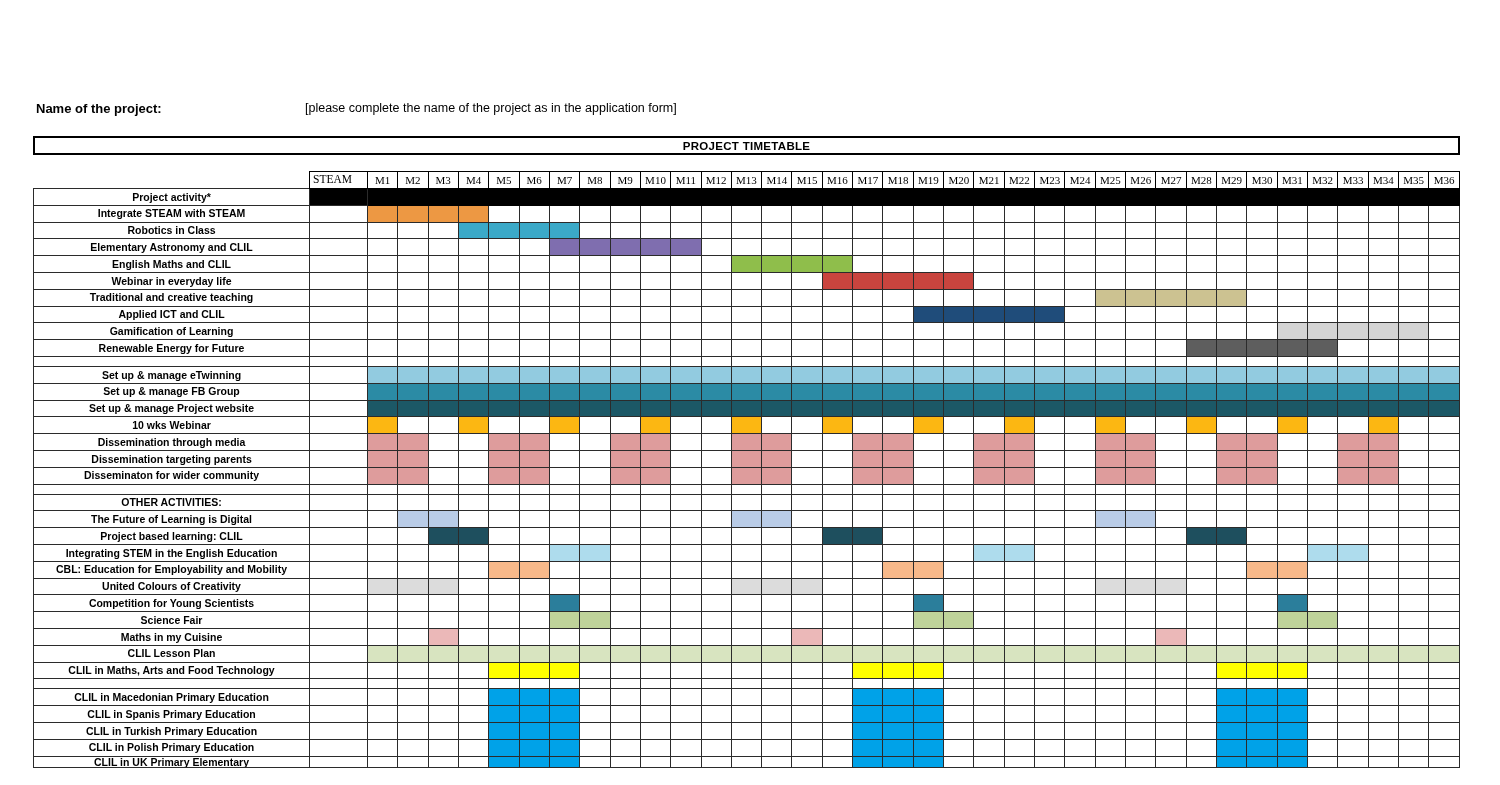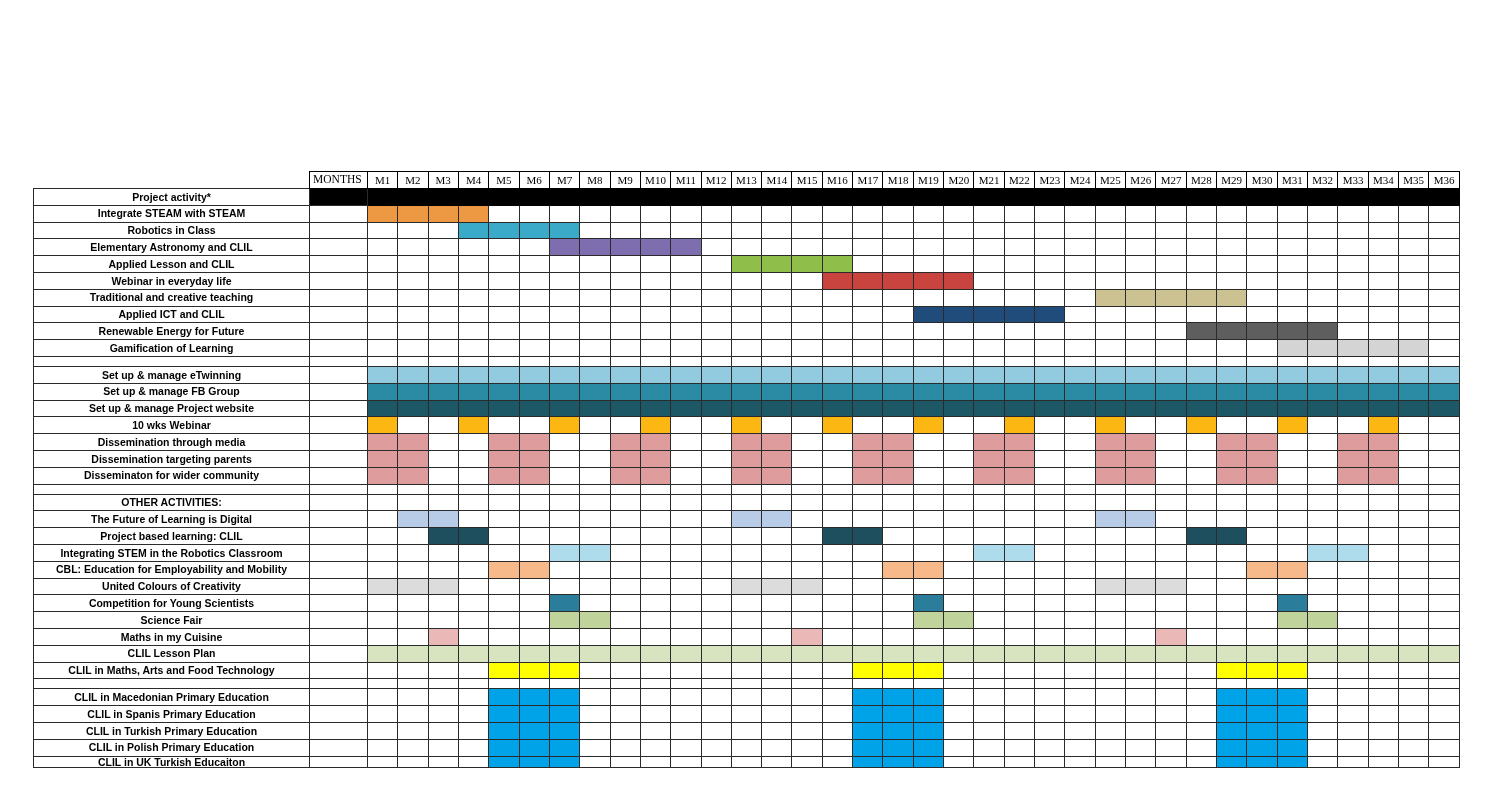--- a/index.html
+++ b/index.html
@@ -136,21 +136,28 @@
   
   tr.cut td { height: 9px; }
 
   
 </style>
 </head>
 <body>
 
 <div id="page">
 
-
+  <div class="hdr-row">
+    <div class="hdr-label">Name of the project:</div>
+    <div class="hdr-value">[please complete the name of the project as in the application form]</div>
+  </div>
+
+  <div class="banner">
+    <span>PROJECT TIMETABLE</span>
+  </div>
 
   <div class="grid-wrap">
     <table class="tt">
       <colgroup id="cg">
           <col class="c-label">
           <col class="c-gap">
           <col class="c-m">
           <col class="c-m">
           <col class="c-m">
           <col class="c-m">
@@ -183,21 +190,21 @@
           <col class="c-m">
           <col class="c-m">
           <col class="c-m">
           <col class="c-m">
           <col class="c-m">
           <col class="c-m">
         </colgroup>
       <tbody id="tbody">
           <tr class="months">
             <td class="blank-left"></td>
-            <td class="mlabel">MONTHS</td>
+            <td class="mlabel">STEAM</td>
             <td>M1</td>
             <td>M2</td>
             <td>M3</td>
             <td>M4</td>
             <td>M5</td>
             <td>M6</td>
             <td>M7</td>
             <td>M8</td>
             <td>M9</td>
             <td>M10</td>
@@ -382,21 +389,21 @@
             <td></td>
             <td></td>
             <td></td>
             <td></td>
             <td></td>
             <td></td>
             <td></td>
             <td></td>
           </tr>
           <tr>
-            <td class="act">Applied Lesson and CLIL</td>
+            <td class="act">English Maths and CLIL</td>
             <td class="gut"></td>
             <td></td>
             <td></td>
             <td></td>
             <td></td>
             <td></td>
             <td></td>
             <td></td>
             <td></td>
             <td></td>
@@ -542,20 +549,60 @@
             <td></td>
             <td></td>
             <td></td>
             <td></td>
             <td></td>
             <td></td>
             <td></td>
             <td></td>
           </tr>
           <tr>
+            <td class="act">Gamification of Learning</td>
+            <td class="gut"></td>
+            <td></td>
+            <td></td>
+            <td></td>
+            <td></td>
+            <td></td>
+            <td></td>
+            <td></td>
+            <td></td>
+            <td></td>
+            <td></td>
+            <td></td>
+            <td></td>
+            <td></td>
+            <td></td>
+            <td></td>
+            <td></td>
+            <td></td>
+            <td></td>
+            <td></td>
+            <td></td>
+            <td></td>
+            <td></td>
+            <td></td>
+            <td></td>
+            <td></td>
+            <td></td>
+            <td></td>
+            <td></td>
+            <td></td>
+            <td></td>
+            <td style="background: rgb(212, 212, 212);"></td>
+            <td style="background: rgb(212, 212, 212);"></td>
+            <td style="background: rgb(212, 212, 212);"></td>
+            <td style="background: rgb(212, 212, 212);"></td>
+            <td style="background: rgb(212, 212, 212);"></td>
+            <td></td>
+          </tr>
+          <tr>
             <td class="act">Renewable Energy for Future</td>
             <td class="gut"></td>
             <td></td>
             <td></td>
             <td></td>
             <td></td>
             <td></td>
             <td></td>
             <td></td>
             <td></td>
@@ -581,60 +628,20 @@
             <td style="background: rgb(94, 94, 94);"></td>
             <td style="background: rgb(94, 94, 94);"></td>
             <td style="background: rgb(94, 94, 94);"></td>
             <td style="background: rgb(94, 94, 94);"></td>
             <td style="background: rgb(94, 94, 94);"></td>
             <td></td>
             <td></td>
             <td></td>
             <td></td>
           </tr>
-          <tr>
-            <td class="act">Gamification of Learning</td>
-            <td class="gut"></td>
-            <td></td>
-            <td></td>
-            <td></td>
-            <td></td>
-            <td></td>
-            <td></td>
-            <td></td>
-            <td></td>
-            <td></td>
-            <td></td>
-            <td></td>
-            <td></td>
-            <td></td>
-            <td></td>
-            <td></td>
-            <td></td>
-            <td></td>
-            <td></td>
-            <td></td>
-            <td></td>
-            <td></td>
-            <td></td>
-            <td></td>
-            <td></td>
-            <td></td>
-            <td></td>
-            <td></td>
-            <td></td>
-            <td></td>
-            <td></td>
-            <td style="background: rgb(212, 212, 212);"></td>
-            <td style="background: rgb(212, 212, 212);"></td>
-            <td style="background: rgb(212, 212, 212);"></td>
-            <td style="background: rgb(212, 212, 212);"></td>
-            <td style="background: rgb(212, 212, 212);"></td>
-            <td></td>
-          </tr>
           <tr class="spacer">
             <td class="act empty"></td>
             <td class="gut"></td>
             <td></td>
             <td></td>
             <td></td>
             <td></td>
             <td></td>
             <td></td>
             <td></td>
@@ -1102,21 +1109,21 @@
             <td style="background: rgb(30, 79, 94);"></td>
             <td></td>
             <td></td>
             <td></td>
             <td></td>
             <td></td>
             <td></td>
             <td></td>
           </tr>
           <tr>
-            <td class="act">Integrating STEM in the Robotics Classroom</td>
+            <td class="act">Integrating STEM in the English Education</td>
             <td class="gut"></td>
             <td></td>
             <td></td>
             <td></td>
             <td></td>
             <td></td>
             <td></td>
             <td style="background: rgb(174, 220, 237);"></td>
             <td style="background: rgb(174, 220, 237);"></td>
             <td></td>
@@ -1622,21 +1629,21 @@
             <td style="background: rgb(0, 162, 232);"></td>
             <td style="background: rgb(0, 162, 232);"></td>
             <td style="background: rgb(0, 162, 232);"></td>
             <td></td>
             <td></td>
             <td></td>
             <td></td>
             <td></td>
           </tr>
           <tr class="cut">
-            <td class="act">CLIL in UK Turkish Educaiton</td>
+            <td class="act">CLIL in UK Primary Elementary</td>
             <td class="gut"></td>
             <td></td>
             <td></td>
             <td></td>
             <td></td>
             <td style="background: rgb(0, 162, 232);"></td>
             <td style="background: rgb(0, 162, 232);"></td>
             <td style="background: rgb(0, 162, 232);"></td>
             <td></td>
             <td></td>

